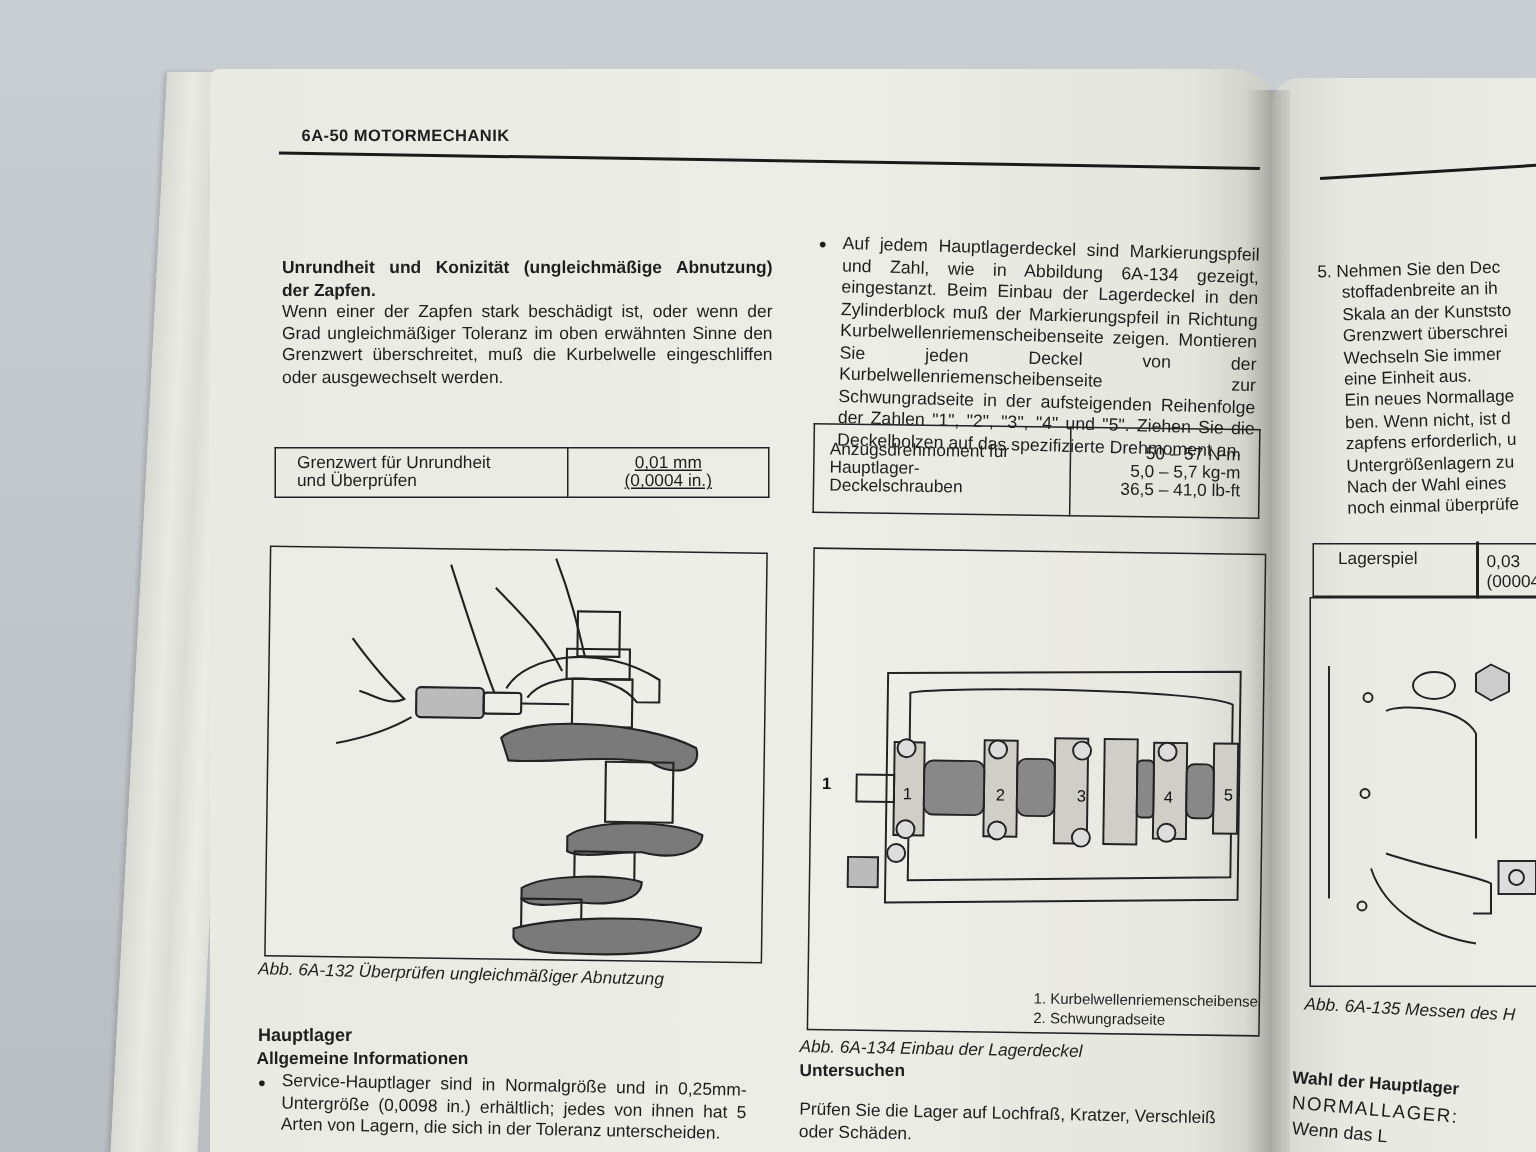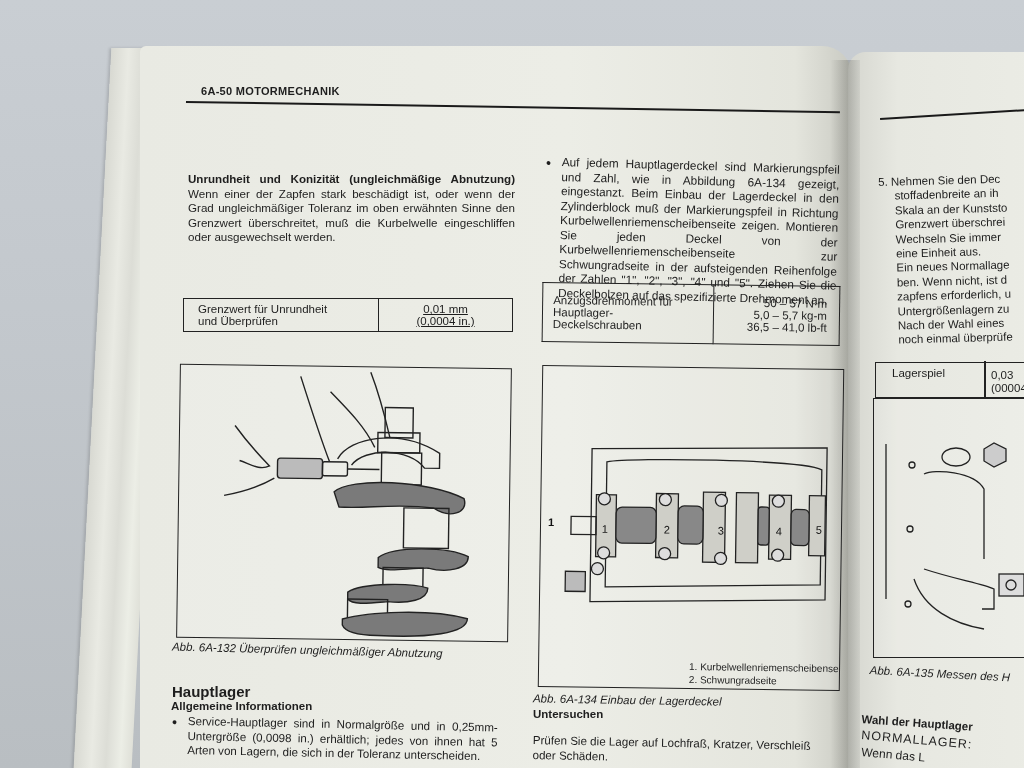--- a/index.html
+++ b/index.html
@@ -44,38 +44,39 @@
   .col { position:absolute; font-size:11.6px; line-height:14.5px; }
   .col p { margin:0; }
   .bold { font-weight:bold; }
   .justify { text-align: justify; }
   table.spec { border-collapse:collapse; position:absolute; font-size:11.5px; }
   table.spec td { border:1.5px solid #222; padding:4px 10px; vertical-align:middle; }
   .fig {
     position:absolute; border:1.5px solid #222; background: rgba(255,255,255,0.12); overflow:hidden;
   }
   .caption { position:absolute; font-style:italic; font-size:11.5px; }
-  .h2 { position:absolute; font-weight:bold; font-size:15px; }
+  .h2 { position:absolute; font-weight:bold; font-size:12px; }
   .h3 { position:absolute; font-weight:bold; font-size:11.5px; }
   .bullet::before { content:"●"; position:absolute; left:-16px; font-size:9px; top:1px; }
 </style>
 </head>
 <body>
 
 <div class="page-edges"></div>
 <div class="left-page"></div>
 <div class="right-page"></div>
 <div class="gutter-shadow"></div>
 
 <div class="header">6A-50  MOTORMECHANIK</div>
 <div class="header-rule"></div>
 <div class="right-rule"></div>
 
 <div class="col justify" style="left:188px; top:144px; width:327px;margin-top:28px;">
   <p class="bold" style="text-align:justify; text-align-last:justify;">Unrundheit und Konizität (ungleichmäßige Abnutzung)</p>
+  <p class="bold">der Zapfen.</p>
   <p>Wenn einer der Zapfen stark beschädigt ist, oder wenn der Grad ungleichmäßiger Toleranz im oben erwähnten Sinne den Grenzwert überschreitet, muß die Kurbelwelle eingeschliffen oder ausgewechselt werden.</p>
 </div>
 
 <table class="spec" style="left:183px; top:298px; width:330px; height:31px;">
   <tbody>
       <tr>
     <td style="width:170px; padding-left:14px;">
       <div>Grenzwert für Unrundheit</div>
       <div>und Überprüfen</div>
     </td>

